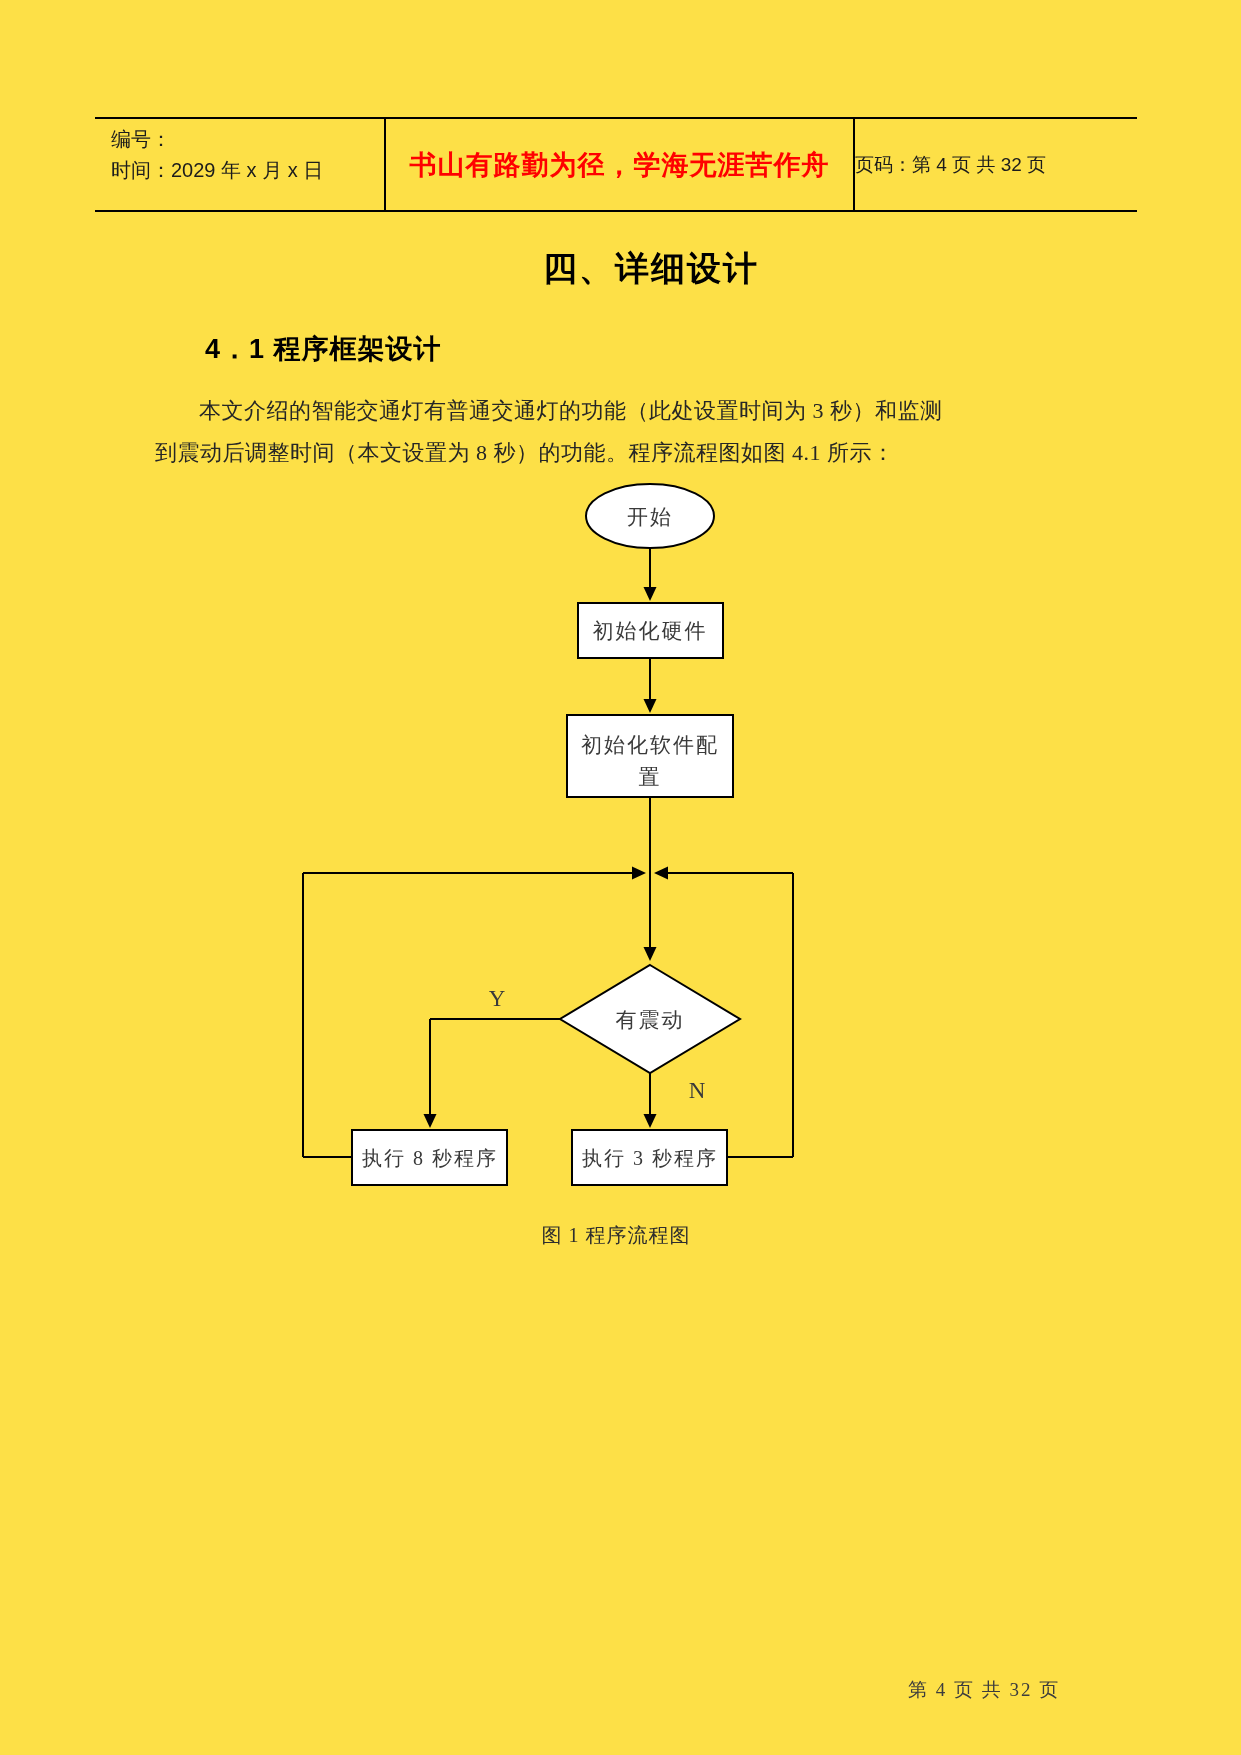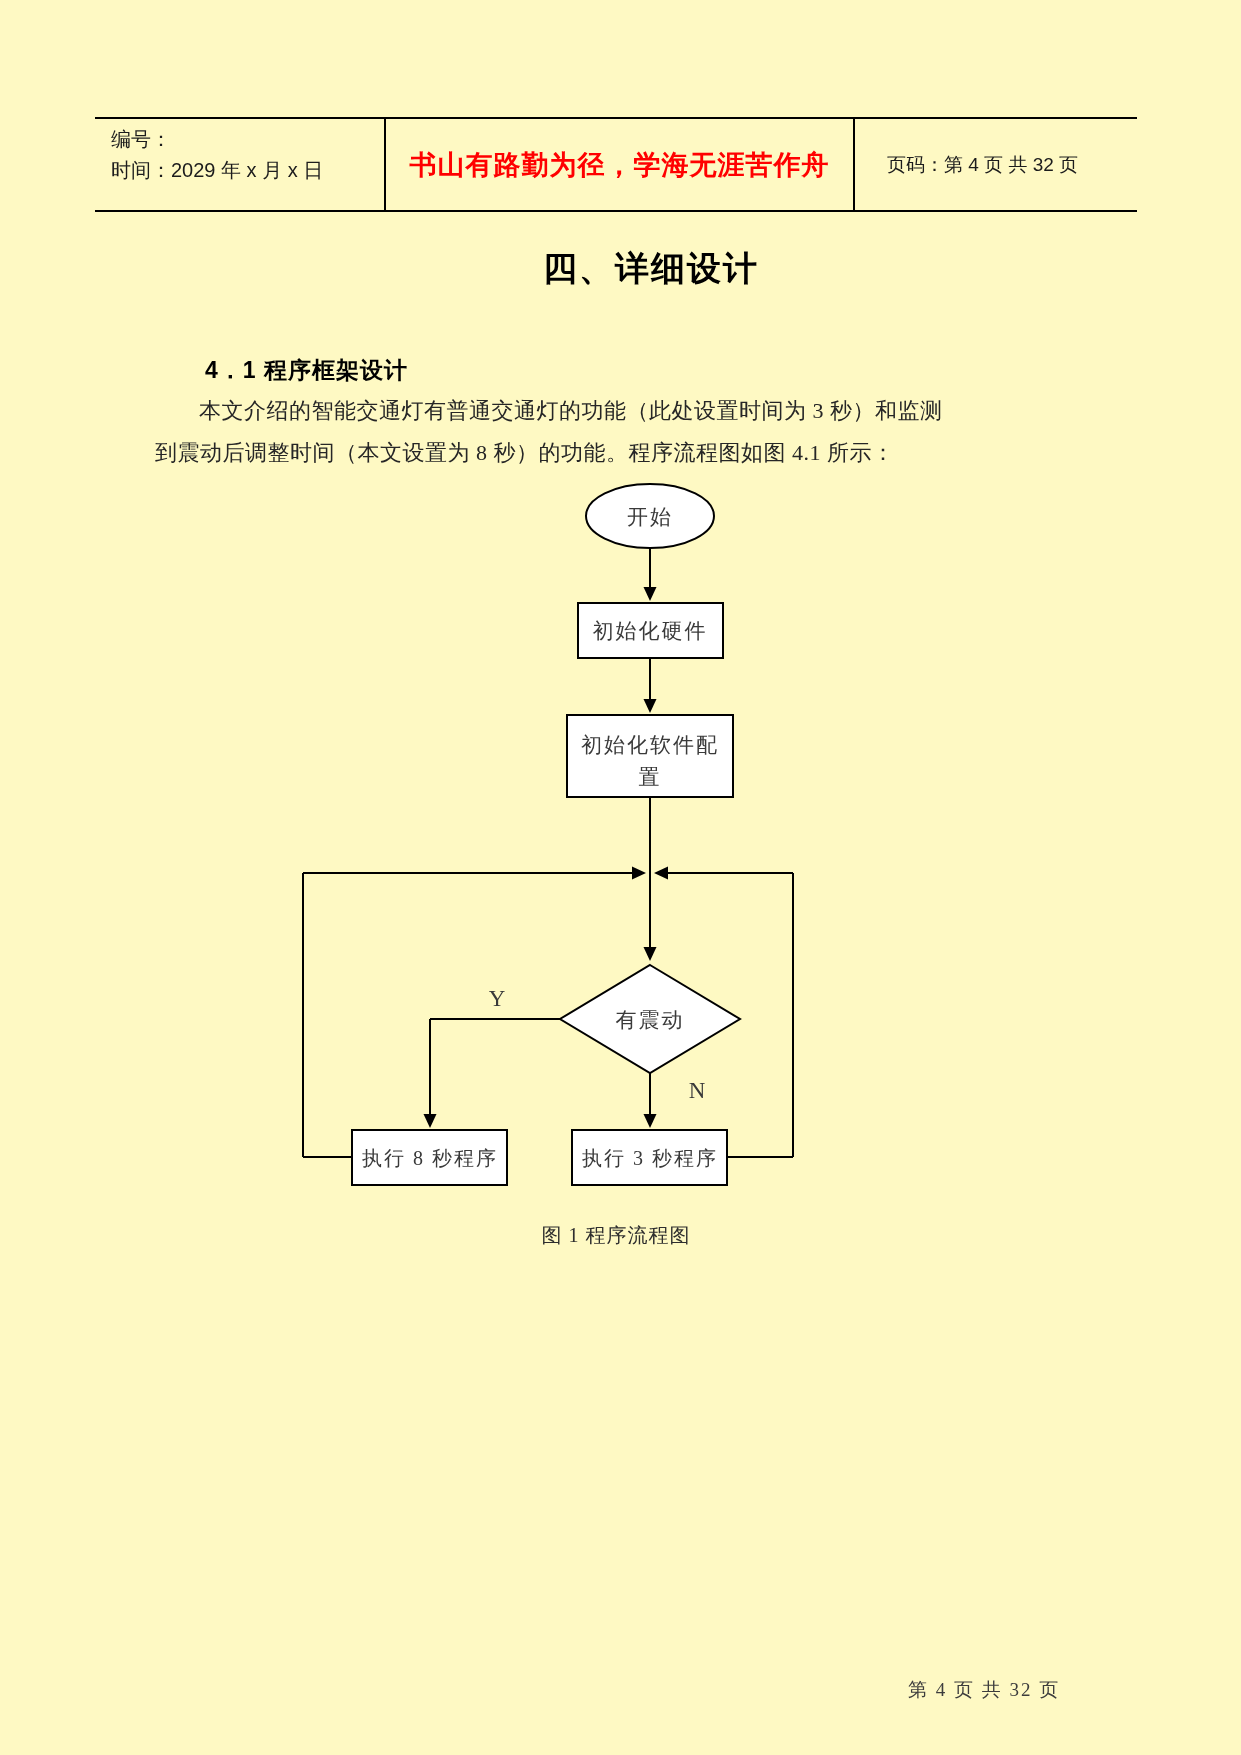--- a/index.html
+++ b/index.html
@@ -1,21 +1,21 @@
 <!DOCTYPE html>
 <html><head>
 <meta charset="utf-8">
 <style>
   * { margin: 0; padding: 0; box-sizing: border-box; }
   html, body { background: #ffffff; }
   .page {
     position: relative;
     width: 1241px;
     height: 1755px;
-    background: #fef9c3;
+    background: #fde047;
     overflow: hidden;
     font-family: "Liberation Serif", "DejaVu Serif", serif;
     color: #222222;
   }
 
   
   .header-table {
     position: absolute;
     left: 95px; top: 117px;
     width: 1042px; height: 95px;
@@ -44,21 +44,21 @@
   .cell.c2 .slogan {
     font-size: 27px;
     font-weight: bold;
     letter-spacing: 1px;
     font-family: "Liberation Serif", "DejaVu Serif", serif;
   }
   .cell.c3 {
     flex: 1;
     display: flex;
     align-items: center;
-    padding-left: 32px;
+    padding-left: 0;
     font-size: 19px;
     color: #1c1c1c;
     font-family: "Liberation Sans", "DejaVu Sans", sans-serif;
   }
 
   
   .doc-title {
     position: absolute;
     left: 130px; top: 246px;
     width: 1042px;
@@ -67,24 +67,23 @@
     font-weight: bold;
     font-size: 34px;
     color: #000;
     letter-spacing: 2px;
   }
   .section-heading {
     position: absolute;
     left: 205px; top: 331px;
     font-family: "Liberation Sans", "DejaVu Sans", sans-serif;
     font-weight: bold;
-    font-size: 23px;
+    font-size: 27px;
     color: #000;
     letter-spacing: 1px;
-    margin-top: 24px;
   }
   .body-line {
     position: absolute;
     font-size: 22px;
     color: #262626;
     letter-spacing: 0.5px;
     white-space: nowrap;
   }
   .body-line.line1 { left: 199px; top: 396px; }
   .body-line.line2 { left: 155px; top: 438px; }

